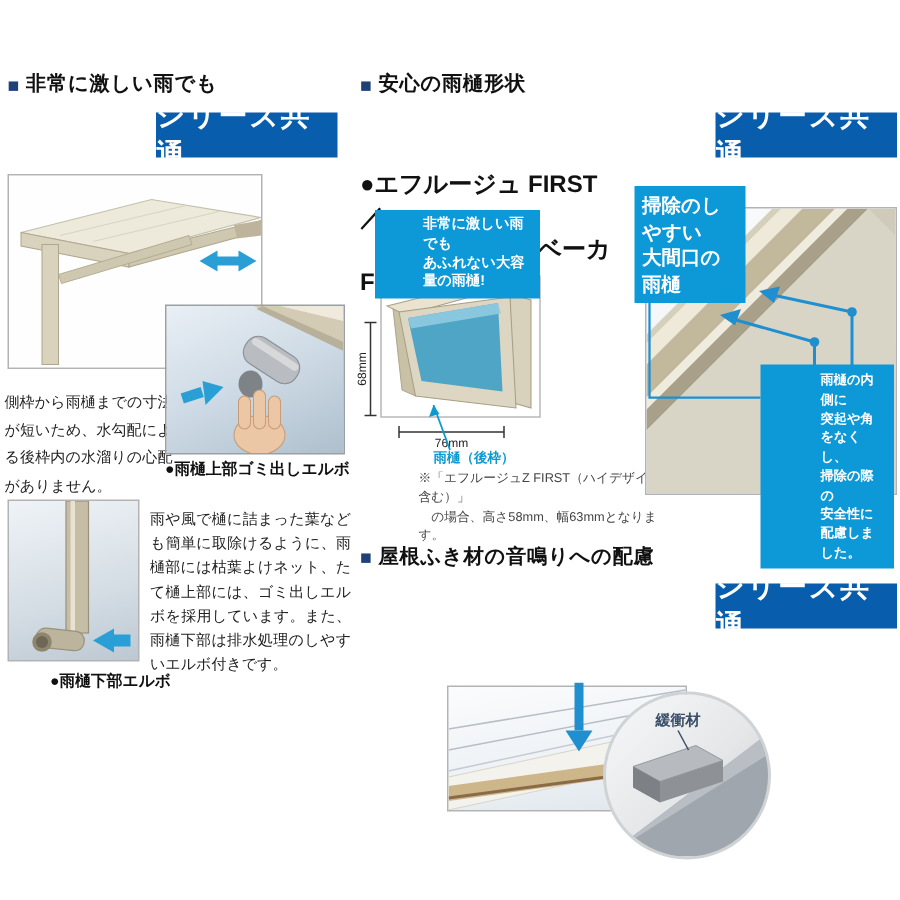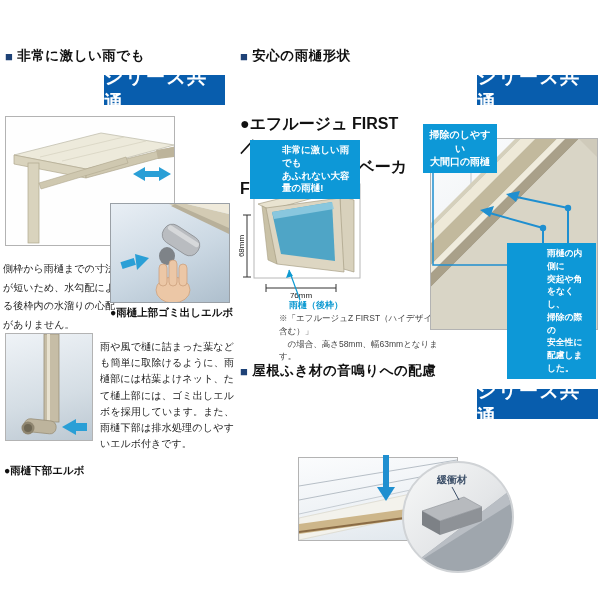--- a/index.html
+++ b/index.html
@@ -99,21 +99,21 @@
         <rect x="18" y="86" width="32" height="13" rx="6" fill="#bdb49d" stroke="#9a917a" stroke-width="0.8"></rect>
       </g>
       <circle cx="22" cy="94" r="6.5" fill="#8f8670"></circle>
       <circle cx="22" cy="94" r="4" fill="#6e6754"></circle>
       <g fill="#2a9fd6">
         <polygon points="56,93 70,85 70,101"></polygon>
         <rect x="69" y="89" width="12" height="8"></rect>
       </g>
     </svg>
   </div>
-  <div class="cap" style="left:4px; top:464px; width:110px;">●雨樋下部エルボ</div>
+  <div class="cap" style="left:4px; top:447px; width:110px;text-align:right;">●雨樋下部エルボ</div>
 
   <p class="body" style="left:100px; top:329px; width:134px;">雨や風で樋に詰まった葉なども簡単に取除けるように、雨樋部には枯葉よけネット、たて樋上部には、ゴミ出しエルボを採用しています。また、雨樋下部は排水処理のしやすいエルボ付きです。</p>
 
   <div class="heading" style="left:240px; top:47px;">
     <span class="sq">■</span>
     <span>安心の雨樋形状</span>
   </div>
   <div class="badge" style="left:477px; top:75px;">シリーズ共通</div>
 
   <div class="case-label pre" style="left:240px; top:113px; width:170px;">●エフルージュ FIRST／
@@ -182,21 +182,21 @@
       <line x1="113" y1="90" x2="113" y2="106"></line>
       <line x1="138" y1="70" x2="82" y2="58"></line>
       <line x1="138" y1="70" x2="138" y2="106"></line>
     </g>
     <polygon points="50,72 64,68 60,79" fill="#1f8fd0"></polygon>
     <polygon points="76,56 90,53 86,64" fill="#1f8fd0"></polygon>
     <circle cx="113" cy="90" r="3.2" fill="#1f8fd0"></circle>
     <circle cx="138" cy="70" r="3.2" fill="#1f8fd0"></circle>
   </svg>
 
-  <div class="callout pre" style="left:423px; top:124px; width:74px; font-size:10px; z-index:4;text-align:center;">掃除のしやすい
+  <div class="callout pre" style="left:423px; top:124px; width:74px; font-size:13px; z-index:4;">掃除のしやすい
 大間口の雨樋</div>
 
   <div class="callout pre" style="left:507px; top:243px; width:89px; font-size:8.8px; line-height:1.45; z-index:4;padding-left:40px;">雨樋の内側に
 突起や角をなくし、
 掃除の際の
 安全性に
 配慮しました。</div>
 
   <div class="heading" style="left:240px; top:362px;">
     <span class="sq">■</span>

